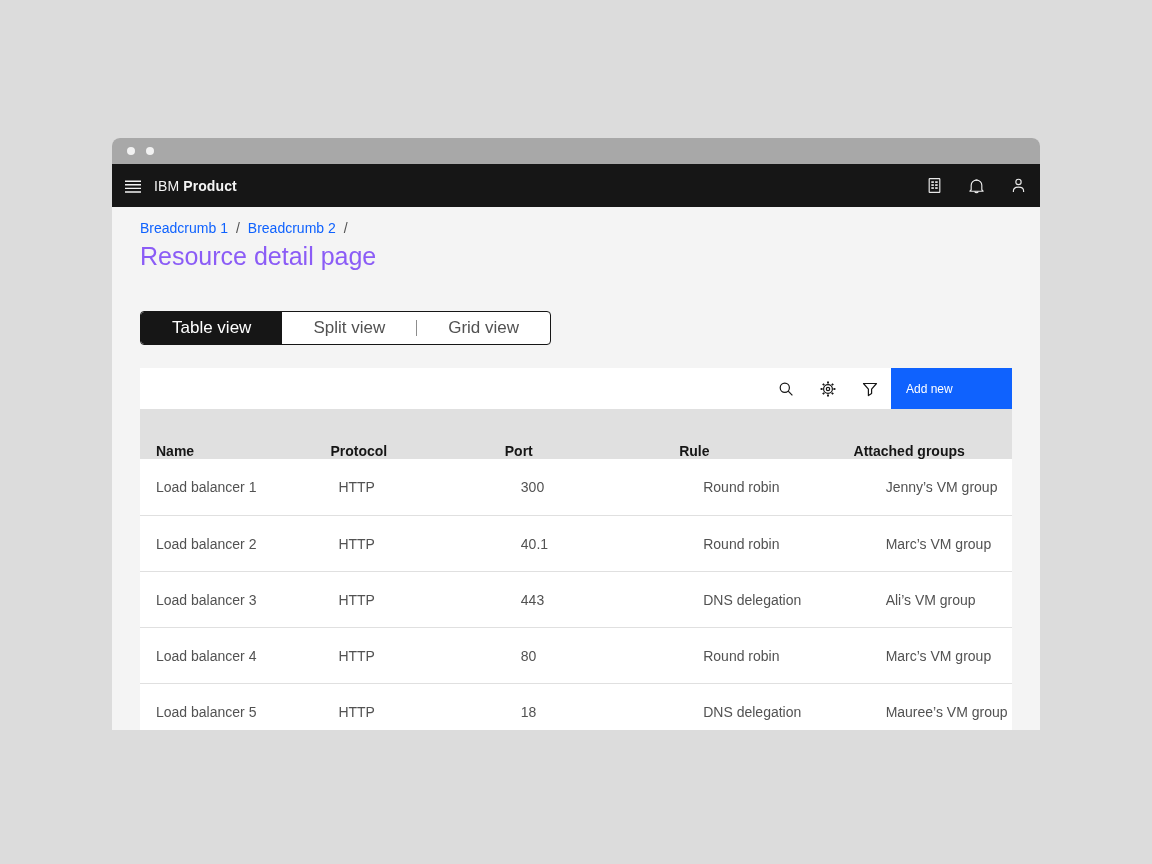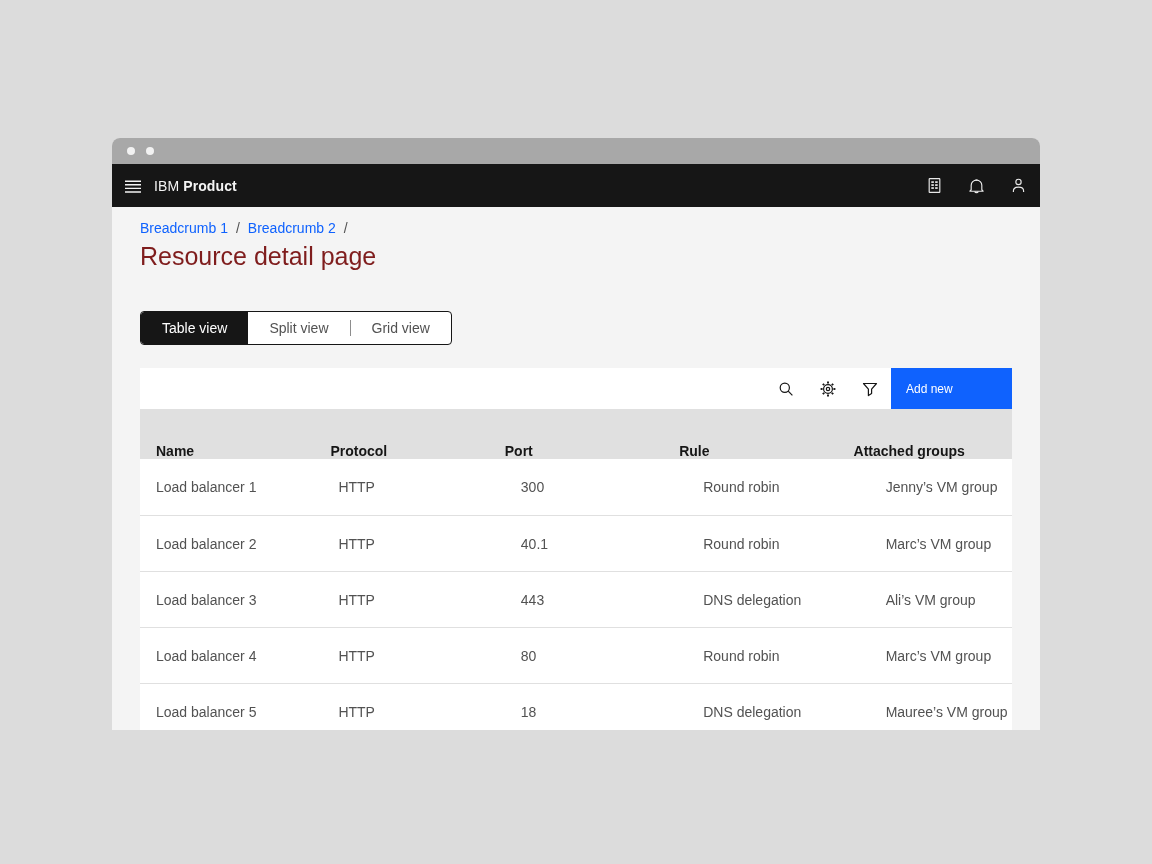--- a/index.html
+++ b/index.html
@@ -35,30 +35,30 @@
   }
   .menu-btn { margin-left:5px; }
   .brand { margin-left:5px; font-size:14px; letter-spacing:.1px; color:#f4f4f4; }
   .brand .bold { font-weight:700; margin-left:4px; }
   .appbar-actions { margin-left:auto; display:flex; gap:10px; padding-right:6px; }
   
   .content { flex:1; background:#f4f4f4; padding:0 28px; overflow:hidden; }
   .breadcrumb { margin-top:12px; font-size:14px; line-height:18px; display:flex; align-items:center; }
   .breadcrumb a { color:#0f62fe; text-decoration:none; cursor:pointer; }
   .breadcrumb .sep { color:#525252; margin:0 8px; }
-  .page-title { margin-top:4px; font-size:25px; line-height:30px; font-weight:400; color:#7f1d1d; }
+  .page-title { margin-top:4px; font-size:25px; line-height:30px; font-weight:400; color:#8b5cf6; }
   
   .switcher {
     margin-top:40px; display:inline-flex; align-items:center;
     height:34px; background:#fff; border:1px solid #161616;
     border-radius:4px; overflow:hidden;
   }
   .seg {
     height:100%; border:none; background:transparent; cursor:pointer;
-    padding:0 21px; font-size:14px; color:#525252;
+    padding:0 31px; font-size:17px; color:#525252;
     font-family:"Liberation Sans", sans-serif;
     display:flex; align-items:center;
   }
   .seg.selected { background:#161616; color:#fff; border-radius:3px 0 0 3px; }
   .seg-divider { width:1px; height:16px; background:#8d8d8d; flex:0 0 1px; }
   
   .table-card { margin-top:23px; width:872px; }
   .toolbar {
     height:41px; background:#fff;
     display:flex; align-items:center; justify-content:flex-end;

